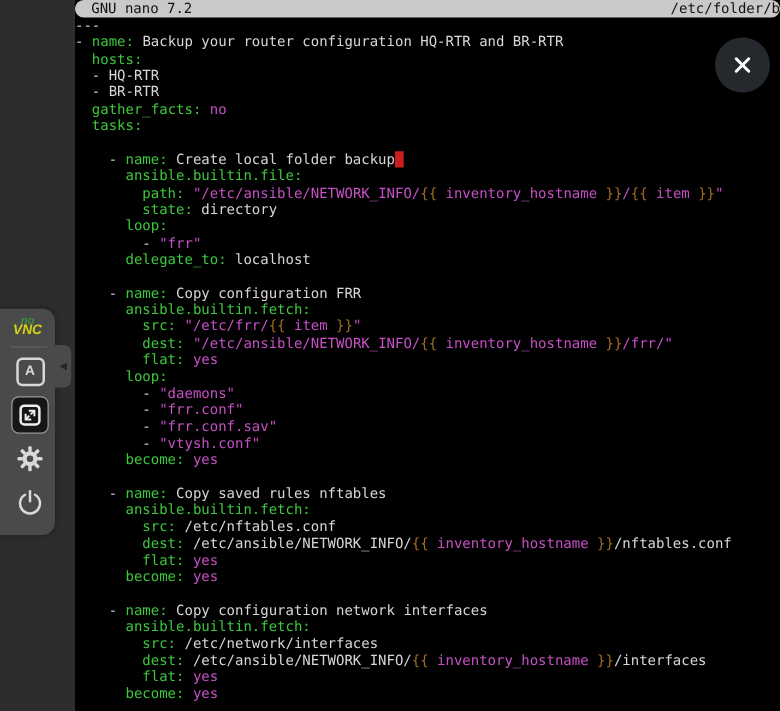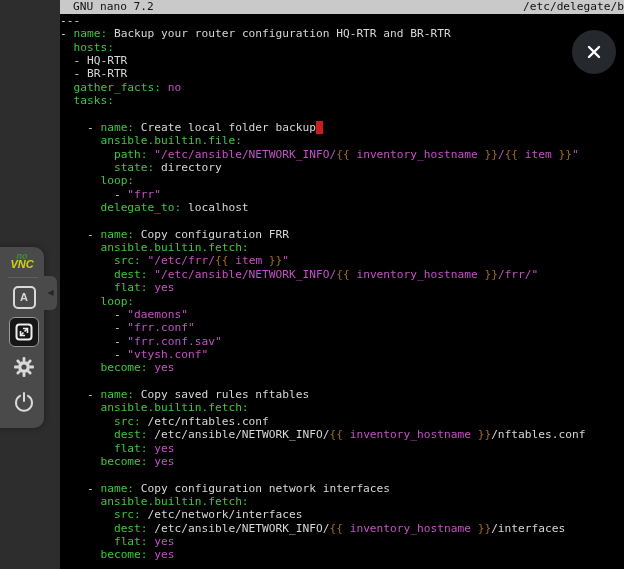--- a/index.html
+++ b/index.html
@@ -8,21 +8,21 @@
     background:#2d2d2d;font-family:"Liberation Sans",sans-serif;
   }
   
   .terminal{
     position:absolute;left:60px;top:0;width:564px;height:569px;
     background:#000;overflow:hidden;
   }
   .nano-titlebar{
     position:absolute;left:0;top:0;right:0;height:14px;
     background:#c9c9c9;color:#111;
-    font-family:"DejaVu Sans Mono",monospace;font-size:11.2px;line-height:14px;
+    font-family:"DejaVu Sans Mono",monospace;font-size:11.2px;line-height:14px;border-radius:7px;
   }
   .nano-title-left{position:absolute;left:13px;top:0;white-space:pre;}
   .nano-title-right{position:absolute;right:0;top:0;white-space:pre;}
   .term-body{
     position:absolute;left:0;top:14px;right:0;bottom:0;
     font-family:"DejaVu Sans Mono",monospace;font-size:11.2px;line-height:13.37px;
     white-space:pre;
   }
   .tl{height:13.37px;white-space:pre;}
   
@@ -61,21 +61,21 @@
     display:flex;align-items:center;justify-content:center;
   }
   .handle-arrow{color:#262626;font-size:8px;line-height:8px;}
 </style>
 </head>
 <body>
 
 <div class="terminal">
   <div class="nano-titlebar">
     <span class="nano-title-left">GNU nano 7.2</span>
-    <span class="nano-title-right">/etc/delegate/b</span>
+    <span class="nano-title-right">/etc/folder/b</span>
   </div>
   <div class="term-body"><div class="tl"><span style="color: rgb(214, 214, 214);">---</span></div><div class="tl"><span style="color: rgb(214, 214, 214);">- </span><span style="color: rgb(60, 199, 60);">name:</span><span style="color: rgb(214, 214, 214);"> Backup your router configuration HQ-RTR and BR-RTR</span></div><div class="tl"><span style="color: rgb(214, 214, 214);">  </span><span style="color: rgb(60, 199, 60);">hosts:</span></div><div class="tl"><span style="color: rgb(214, 214, 214);">  - HQ-RTR</span></div><div class="tl"><span style="color: rgb(214, 214, 214);">  - BR-RTR</span></div><div class="tl"><span style="color: rgb(214, 214, 214);">  </span><span style="color: rgb(60, 199, 60);">gather_facts:</span><span style="color: rgb(214, 214, 214);"> </span><span style="color: rgb(197, 80, 197);">no</span></div><div class="tl"><span style="color: rgb(214, 214, 214);">  </span><span style="color: rgb(60, 199, 60);">tasks:</span></div><div class="tl"></div><div class="tl"><span style="color: rgb(214, 214, 214);">    - </span><span style="color: rgb(60, 199, 60);">name:</span><span style="color: rgb(214, 214, 214);"> Create local folder backup</span><span style="background: rgb(200, 30, 30); color: rgb(200, 30, 30);"> </span></div><div class="tl"><span style="color: rgb(214, 214, 214);">      </span><span style="color: rgb(60, 199, 60);">ansible.builtin.file:</span></div><div class="tl"><span style="color: rgb(214, 214, 214);">        </span><span style="color: rgb(60, 199, 60);">path:</span><span style="color: rgb(214, 214, 214);"> </span><span style="color: rgb(197, 80, 197);">"/etc/ansible/NETWORK_INFO/</span><span style="color: rgb(160, 106, 32);">{{</span><span style="color: rgb(197, 80, 197);"> inventory_hostname </span><span style="color: rgb(160, 106, 32);">}}</span><span style="color: rgb(197, 80, 197);">/</span><span style="color: rgb(160, 106, 32);">{{</span><span style="color: rgb(197, 80, 197);"> item </span><span style="color: rgb(160, 106, 32);">}}</span><span style="color: rgb(197, 80, 197);">"</span></div><div class="tl"><span style="color: rgb(214, 214, 214);">        </span><span style="color: rgb(60, 199, 60);">state:</span><span style="color: rgb(214, 214, 214);"> directory</span></div><div class="tl"><span style="color: rgb(214, 214, 214);">      </span><span style="color: rgb(60, 199, 60);">loop:</span></div><div class="tl"><span style="color: rgb(214, 214, 214);">        - </span><span style="color: rgb(197, 80, 197);">"frr"</span></div><div class="tl"><span style="color: rgb(214, 214, 214);">      </span><span style="color: rgb(60, 199, 60);">delegate_to:</span><span style="color: rgb(214, 214, 214);"> localhost</span></div><div class="tl"></div><div class="tl"><span style="color: rgb(214, 214, 214);">    - </span><span style="color: rgb(60, 199, 60);">name:</span><span style="color: rgb(214, 214, 214);"> Copy configuration FRR</span></div><div class="tl"><span style="color: rgb(214, 214, 214);">      </span><span style="color: rgb(60, 199, 60);">ansible.builtin.fetch:</span></div><div class="tl"><span style="color: rgb(214, 214, 214);">        </span><span style="color: rgb(60, 199, 60);">src:</span><span style="color: rgb(214, 214, 214);"> </span><span style="color: rgb(197, 80, 197);">"/etc/frr/</span><span style="color: rgb(160, 106, 32);">{{</span><span style="color: rgb(197, 80, 197);"> item </span><span style="color: rgb(160, 106, 32);">}}</span><span style="color: rgb(197, 80, 197);">"</span></div><div class="tl"><span style="color: rgb(214, 214, 214);">        </span><span style="color: rgb(60, 199, 60);">dest:</span><span style="color: rgb(214, 214, 214);"> </span><span style="color: rgb(197, 80, 197);">"/etc/ansible/NETWORK_INFO/</span><span style="color: rgb(160, 106, 32);">{{</span><span style="color: rgb(197, 80, 197);"> inventory_hostname </span><span style="color: rgb(160, 106, 32);">}}</span><span style="color: rgb(197, 80, 197);">/frr/"</span></div><div class="tl"><span style="color: rgb(214, 214, 214);">        </span><span style="color: rgb(60, 199, 60);">flat:</span><span style="color: rgb(214, 214, 214);"> </span><span style="color: rgb(197, 80, 197);">yes</span></div><div class="tl"><span style="color: rgb(214, 214, 214);">      </span><span style="color: rgb(60, 199, 60);">loop:</span></div><div class="tl"><span style="color: rgb(214, 214, 214);">        - </span><span style="color: rgb(197, 80, 197);">"daemons"</span></div><div class="tl"><span style="color: rgb(214, 214, 214);">        - </span><span style="color: rgb(197, 80, 197);">"frr.conf"</span></div><div class="tl"><span style="color: rgb(214, 214, 214);">        - </span><span style="color: rgb(197, 80, 197);">"frr.conf.sav"</span></div><div class="tl"><span style="color: rgb(214, 214, 214);">        - </span><span style="color: rgb(197, 80, 197);">"vtysh.conf"</span></div><div class="tl"><span style="color: rgb(214, 214, 214);">      </span><span style="color: rgb(60, 199, 60);">become:</span><span style="color: rgb(214, 214, 214);"> </span><span style="color: rgb(197, 80, 197);">yes</span></div><div class="tl"></div><div class="tl"><span style="color: rgb(214, 214, 214);">    - </span><span style="color: rgb(60, 199, 60);">name:</span><span style="color: rgb(214, 214, 214);"> Copy saved rules nftables</span></div><div class="tl"><span style="color: rgb(214, 214, 214);">      </span><span style="color: rgb(60, 199, 60);">ansible.builtin.fetch:</span></div><div class="tl"><span style="color: rgb(214, 214, 214);">        </span><span style="color: rgb(60, 199, 60);">src:</span><span style="color: rgb(214, 214, 214);"> /etc/nftables.conf</span></div><div class="tl"><span style="color: rgb(214, 214, 214);">        </span><span style="color: rgb(60, 199, 60);">dest:</span><span style="color: rgb(214, 214, 214);"> /etc/ansible/NETWORK_INFO/</span><span style="color: rgb(160, 106, 32);">{{</span><span style="color: rgb(197, 80, 197);"> inventory_hostname </span><span style="color: rgb(160, 106, 32);">}}</span><span style="color: rgb(214, 214, 214);">/nftables.conf</span></div><div class="tl"><span style="color: rgb(214, 214, 214);">        </span><span style="color: rgb(60, 199, 60);">flat:</span><span style="color: rgb(214, 214, 214);"> </span><span style="color: rgb(197, 80, 197);">yes</span></div><div class="tl"><span style="color: rgb(214, 214, 214);">      </span><span style="color: rgb(60, 199, 60);">become:</span><span style="color: rgb(214, 214, 214);"> </span><span style="color: rgb(197, 80, 197);">yes</span></div><div class="tl"></div><div class="tl"><span style="color: rgb(214, 214, 214);">    - </span><span style="color: rgb(60, 199, 60);">name:</span><span style="color: rgb(214, 214, 214);"> Copy configuration network interfaces</span></div><div class="tl"><span style="color: rgb(214, 214, 214);">      </span><span style="color: rgb(60, 199, 60);">ansible.builtin.fetch:</span></div><div class="tl"><span style="color: rgb(214, 214, 214);">        </span><span style="color: rgb(60, 199, 60);">src:</span><span style="color: rgb(214, 214, 214);"> /etc/network/interfaces</span></div><div class="tl"><span style="color: rgb(214, 214, 214);">        </span><span style="color: rgb(60, 199, 60);">dest:</span><span style="color: rgb(214, 214, 214);"> /etc/ansible/NETWORK_INFO/</span><span style="color: rgb(160, 106, 32);">{{</span><span style="color: rgb(197, 80, 197);"> inventory_hostname </span><span style="color: rgb(160, 106, 32);">}}</span><span style="color: rgb(214, 214, 214);">/interfaces</span></div><div class="tl"><span style="color: rgb(214, 214, 214);">        </span><span style="color: rgb(60, 199, 60);">flat:</span><span style="color: rgb(214, 214, 214);"> </span><span style="color: rgb(197, 80, 197);">yes</span></div><div class="tl"><span style="color: rgb(214, 214, 214);">      </span><span style="color: rgb(60, 199, 60);">become:</span><span style="color: rgb(214, 214, 214);"> </span><span style="color: rgb(197, 80, 197);">yes</span></div></div>
 </div>
 
 <div class="control-bar">
   <div class="logo">
     <span class="no">no</span>
     <span class="vnc">VNC</span>
   </div>
   <div class="bar-sep"></div>

